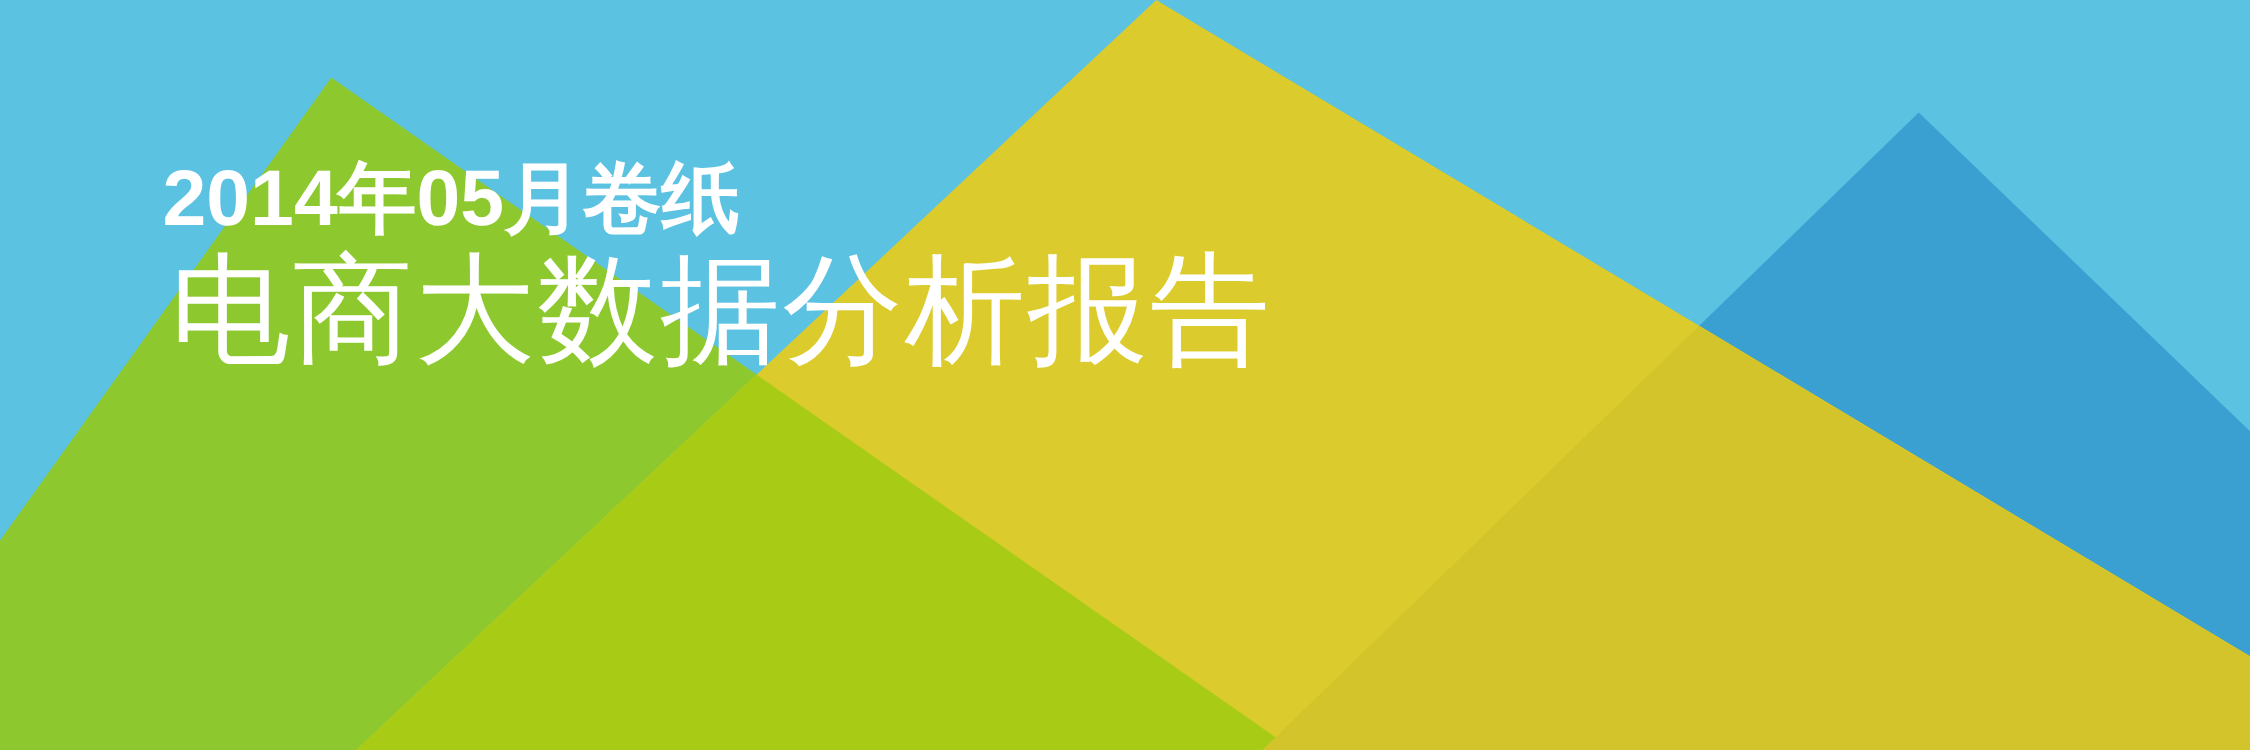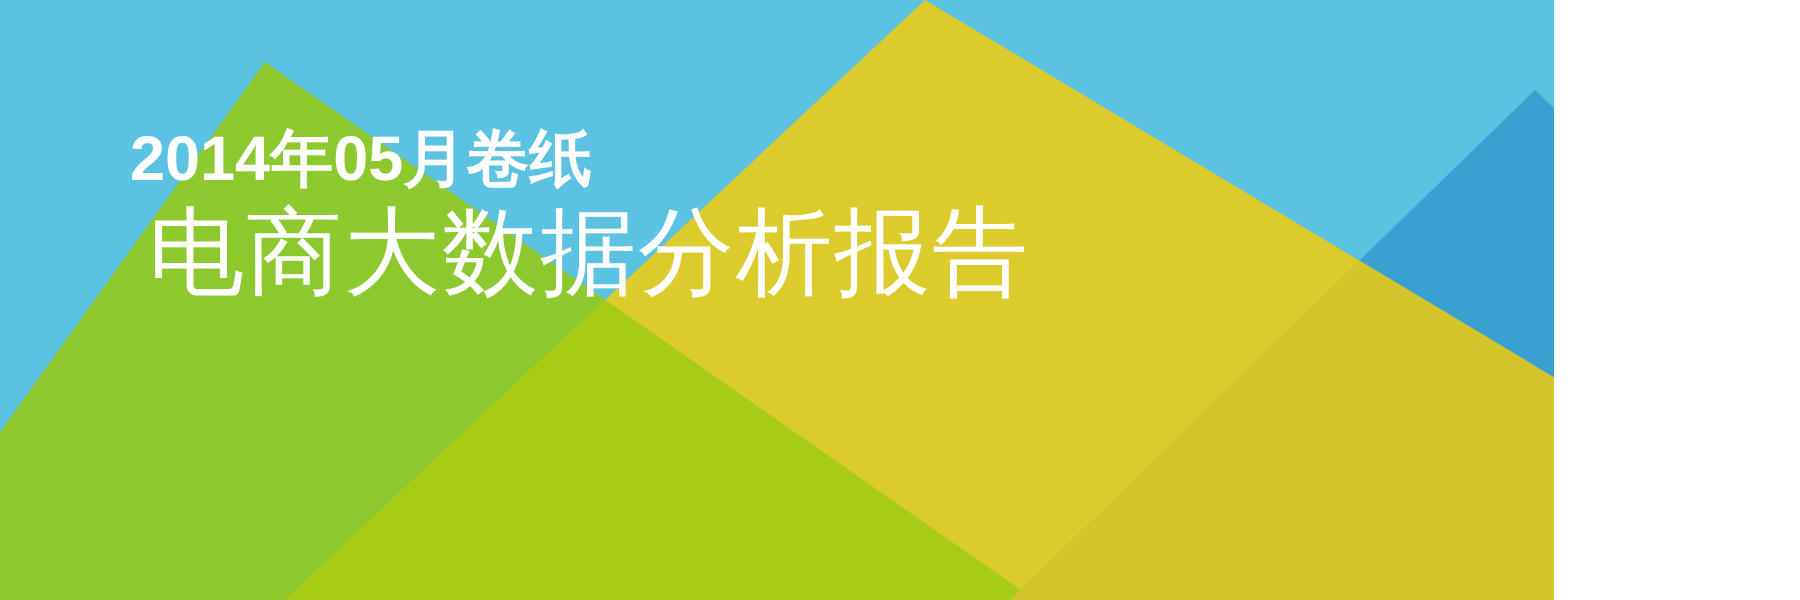--- a/index.html
+++ b/index.html
@@ -2,21 +2,21 @@
 <html><head>
 <meta charset="utf-8">
 <style>
   html, body {
     margin: 0;
     padding: 0;
     background: #ffffff;
   }
   #slide {
     position: relative;
-    width: 1554px;
+    width: 1800px;
     height: 600px;
     overflow: hidden;
     background: #d946ef;
     font-family: "Liberation Sans", "DejaVu Sans", sans-serif;
   }
   #bg-svg {
     position: absolute;
     top: 0; left: 0;
     width: 1800px;
     height: 600px;
@@ -39,21 +39,21 @@
     margin: 0 0 8px 0;
     text-rendering: geometricPrecision;
   }
   .title-line-2 {
     color: #ffffff;
     font-size: 96px;
     font-weight: 400;
     line-height: 1.05;
     letter-spacing: 2px;
     white-space: nowrap;
-    margin: 12px;
+    margin: 0;
     padding-left: 6px;
     text-rendering: geometricPrecision;
   }
 </style>
 </head>
 <body>
 
 <div id="slide">
 
   <svg id="bg-svg" viewBox="0 0 1800 600" preserveAspectRatio="none">

